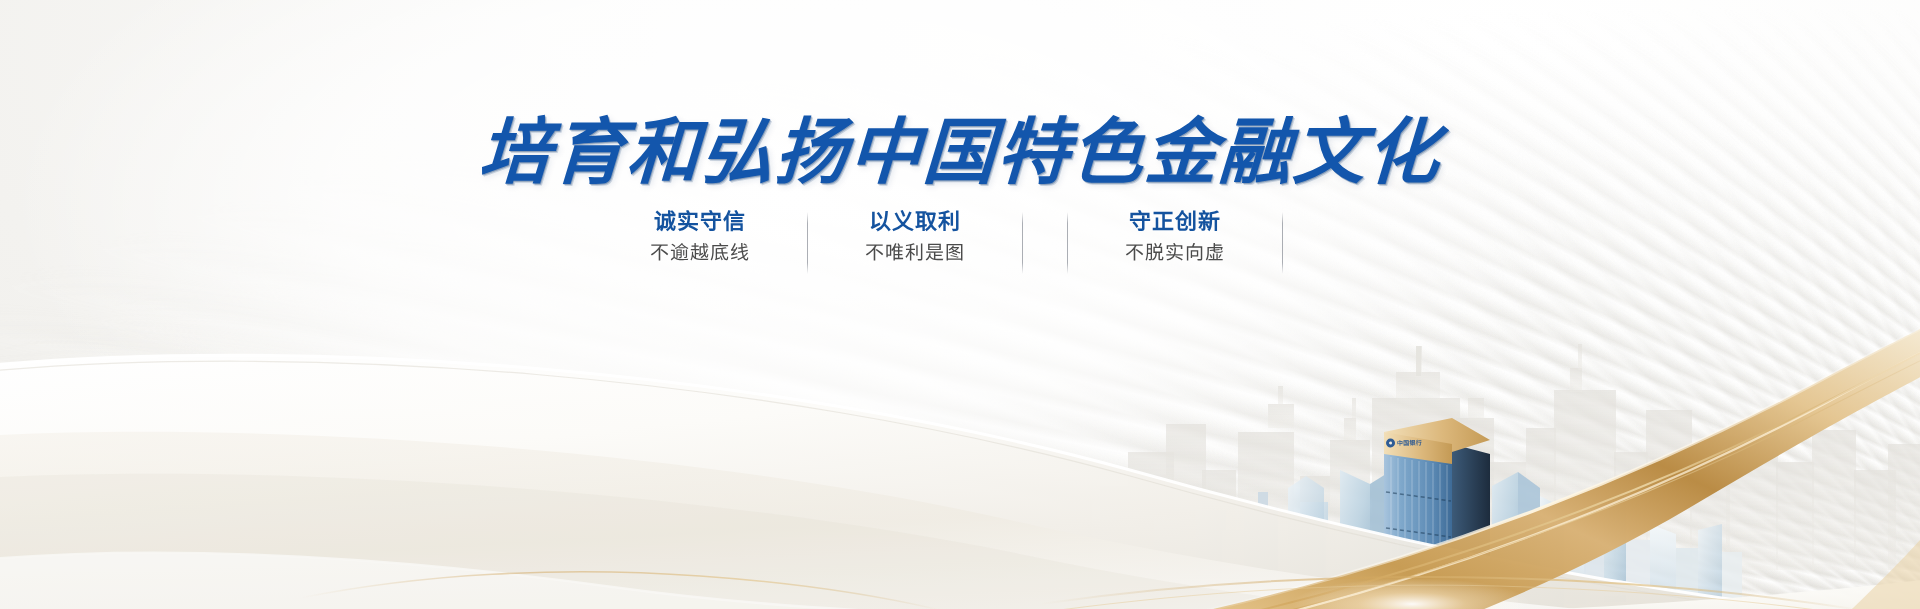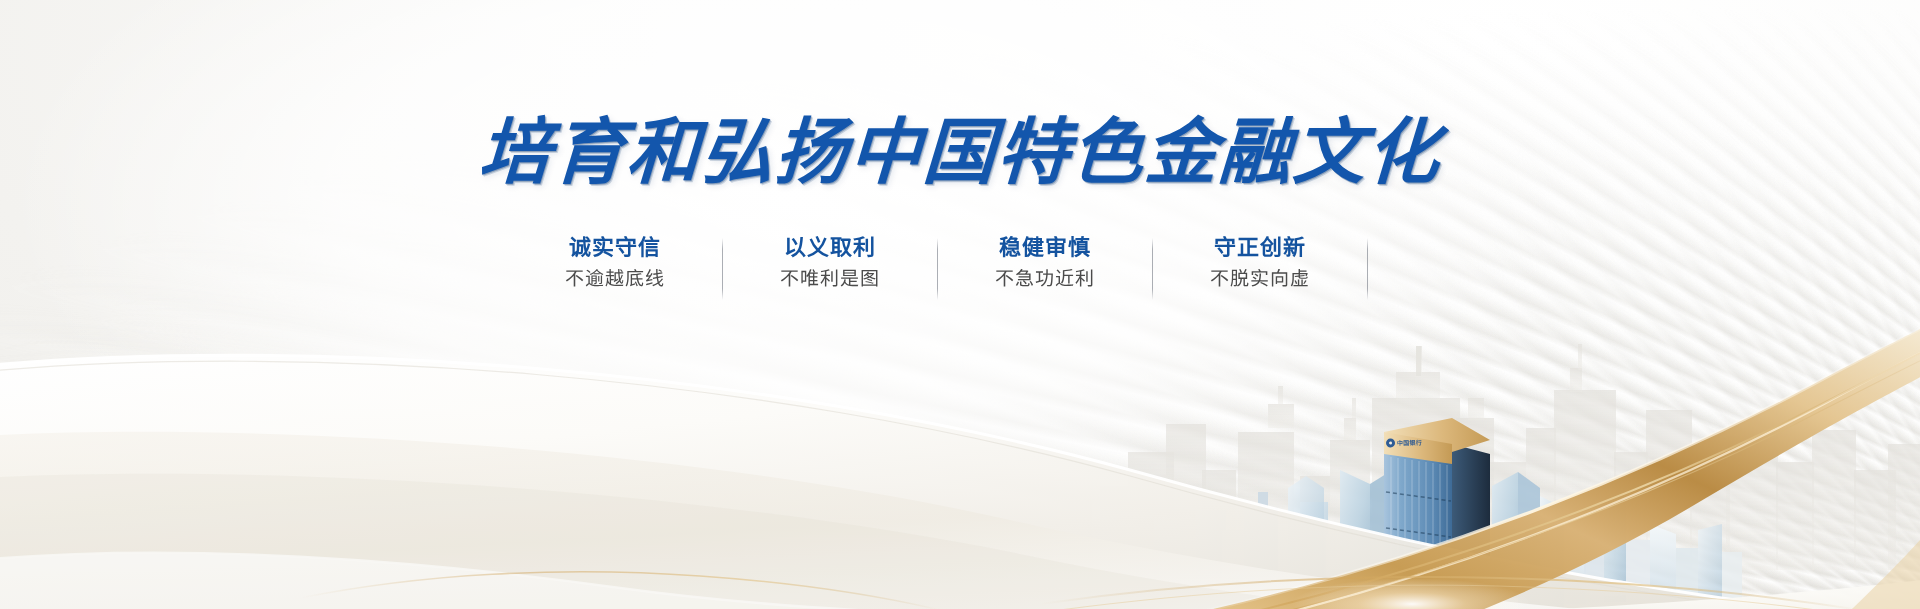--- a/index.html
+++ b/index.html
@@ -81,21 +81,21 @@
     text-shadow:
        1px 1px 0 rgba(9,53,110,.30),
        2px 2px 0 rgba(9,53,110,.18),
        3px 3px 6px rgba(9,53,110,.10);
     white-space:nowrap;
     user-select:none;
   }
 
   .tenets{
     position:absolute;
-    top:234px;
+    top:208px;
     left:0;right:0;
     display:flex;
     justify-content:center;
     align-items:stretch;
     gap:16px;
   }
   .tenet{
     width:150px;
     text-align:center;
     padding:0 2px;
@@ -438,24 +438,20 @@
 
       <div class="divider"></div>
 
       <div class="tenet">
         <div class="tenet-title">以义取利</div>
         <div class="tenet-sub">不唯利是图</div>
       </div>
 
       <div class="divider"></div>
 
-      <div class="tenet">
-        <div class="tenet-title">稳健审慎</div>
-        <div class="tenet-sub">不急功近利</div>
-      </div>
 
       <div class="divider"></div>
 
       <div class="tenet">
         <div class="tenet-title">守正创新</div>
         <div class="tenet-sub">不脱实向虚</div>
       </div>
 
       <div class="divider"></div>
 

